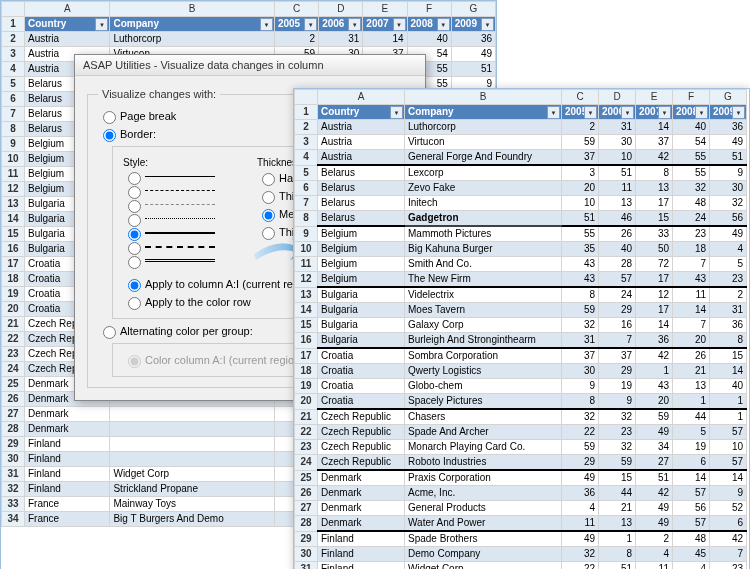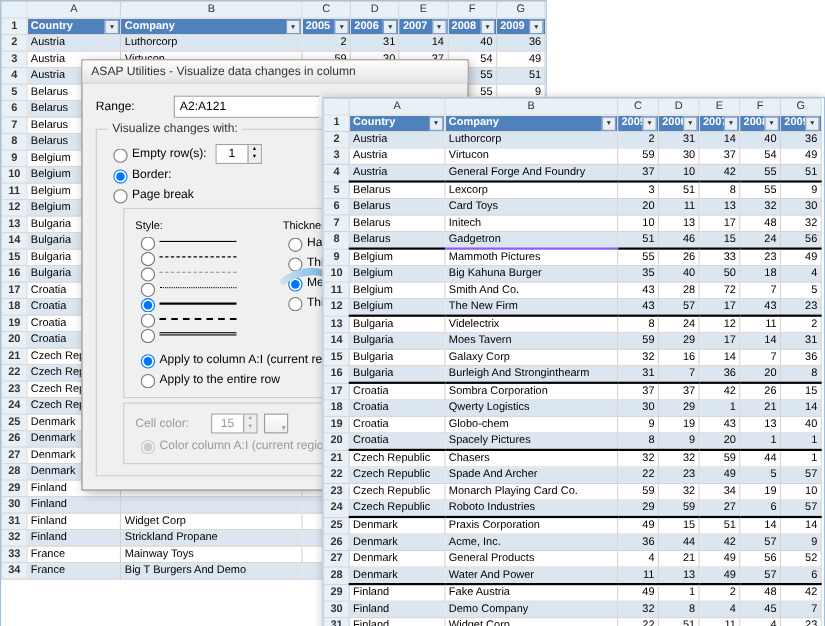--- a/index.html
+++ b/index.html
@@ -397,47 +397,29 @@
           <td class="band1 num" style=""></td>
           <td class="band1 num" style=""></td>
         </tr>
       </tbody>
     </table>
   </div>
 
 <div id="dialog">
  <div id="dlgTitle">ASAP Utilities - Visualize data changes in column</div>
  <div id="dlgBody">
-  <div class="row">
-   <label>Range:</label>
-   <div class="combo" style="max-width:130px;margin-left:30px">
-    <input value="A2:A121" style="">
-    <div class="btn">▼</div>
-   </div>
-  </div>
   <fieldset>
    <legend>Visualize changes with:</legend>
    <div class="rad">
           <input type="radio" style="">
-          <span>Empty row(s):</span>
-    <div class="spin">
-            <span>1</span>
-            <div class="btns">
-              <div>▲</div>
-              <div>▼</div>
-            </div>
-          </div>
-   </div>
+          <span>Page break</span>
+        </div>
    <div class="rad">
           <input type="radio" checked="" style="">
           <span>Border:</span>
-        </div>
-   <div class="rad">
-          <input type="radio" style="">
-          <span>Page break</span>
         </div>
    <fieldset style="margin-left:14px">
     <div class="styleBox">
      <div class="styleCol">
       <div class="hdr">Style:</div>
       <div class="styleOpt">
                 <input type="radio" style="">
                 <span class="linePrev" style="border-top:1px solid #000"></span>
               </div>
       <div class="styleOpt">
@@ -485,35 +467,28 @@
               </div>
      </div>
     </div>
     <div style="height:6px"></div>
     <div class="rad">
             <input type="radio" checked="" style="">
             <span>Apply to column A:I (current region)</span>
           </div>
     <div class="rad">
             <input type="radio" style="">
-            <span>Apply to the entire row</span>
+            <span>Apply to the color row</span>
           </div>
    </fieldset>
+   <div class="rad">
+          <input type="radio" style="">
+          <span>Alternating color per group:</span>
+        </div>
    <fieldset style="margin-left:14px" class="dis">
-    <div class="row">
-            <span>Cell color:</span>
-     <div class="spin" style="margin-left:20px">
-              <span>15</span>
-              <div class="btns">
-                <div>▲</div>
-                <div>▼</div>
-              </div>
-            </div>
-     <div style="width:20px;height:16px;border:1px solid #999;margin-left:6px;background:linear-gradient(#fff,#eee);display:flex;align-items:flex-end;justify-content:flex-end;font-size:6px">▼</div>
-    </div>
     <div class="rad">
             <input type="radio" checked="" disabled="" style="">
             <span>Color column A:I (current region)</span>
           </div>
    </fieldset>
   </fieldset>
  </div>
 </div>
 
 <svg id="arrow" width="60" height="40">
@@ -585,41 +560,41 @@
           <td class="band0 " style="">Lexcorp</td>
           <td class="band0 num" style="">3</td>
           <td class="band0 num" style="">51</td>
           <td class="band0 num" style="">8</td>
           <td class="band0 num" style="">55</td>
           <td class="band0 num" style="">9</td>
         </tr>
         <tr>
           <th class="rowhdr">6</th>
           <td class="band1 " style="">Belarus</td>
-          <td class="band1 " style="">Card Toys</td>
+          <td class="band1 " style="">Zevo Fake</td>
           <td class="band1 num" style="">20</td>
           <td class="band1 num" style="">11</td>
           <td class="band1 num" style="">13</td>
           <td class="band1 num" style="">32</td>
           <td class="band1 num" style="">30</td>
         </tr>
         <tr>
           <th class="rowhdr">7</th>
           <td class="band0 " style="">Belarus</td>
           <td class="band0 " style="">Initech</td>
           <td class="band0 num" style="">10</td>
           <td class="band0 num" style="">13</td>
           <td class="band0 num" style="">17</td>
           <td class="band0 num" style="">48</td>
           <td class="band0 num" style="">32</td>
         </tr>
         <tr>
           <th class="rowhdr">8</th>
           <td class="band1 " style="border-bottom:2px solid #000;">Belarus</td>
-          <td class="band1 " style="border-bottom:2px solid #8b5cf6;">Gadgetron</td>
+          <td class="band1 " style="border-bottom:2px solid #404040;font-weight:bold;">Gadgetron</td>
           <td class="band1 num" style="border-bottom:2px solid #000;">51</td>
           <td class="band1 num" style="border-bottom:2px solid #000;">46</td>
           <td class="band1 num" style="border-bottom:2px solid #000;">15</td>
           <td class="band1 num" style="border-bottom:2px solid #000;">24</td>
           <td class="band1 num" style="border-bottom:2px solid #000;">56</td>
         </tr>
         <tr>
           <th class="rowhdr">9</th>
           <td class="band0 " style="">Belgium</td>
           <td class="band0 " style="">Mammoth Pictures</td>
@@ -815,21 +790,21 @@
           <td class="band1 " style="border-bottom:2px solid #000;">Water And Power</td>
           <td class="band1 num" style="border-bottom:2px solid #000;">11</td>
           <td class="band1 num" style="border-bottom:2px solid #000;">13</td>
           <td class="band1 num" style="border-bottom:2px solid #000;">49</td>
           <td class="band1 num" style="border-bottom:2px solid #000;">57</td>
           <td class="band1 num" style="border-bottom:2px solid #000;">6</td>
         </tr>
         <tr>
           <th class="rowhdr">29</th>
           <td class="band0 " style="">Finland</td>
-          <td class="band0 " style="">Fake Austria</td>
+          <td class="band0 " style="">Spade Brothers</td>
           <td class="band0 num" style="">49</td>
           <td class="band0 num" style="">1</td>
           <td class="band0 num" style="">2</td>
           <td class="band0 num" style="">48</td>
           <td class="band0 num" style="">42</td>
         </tr>
         <tr>
           <th class="rowhdr">30</th>
           <td class="band1 " style="">Finland</td>
           <td class="band1 " style="">Demo Company</td>

